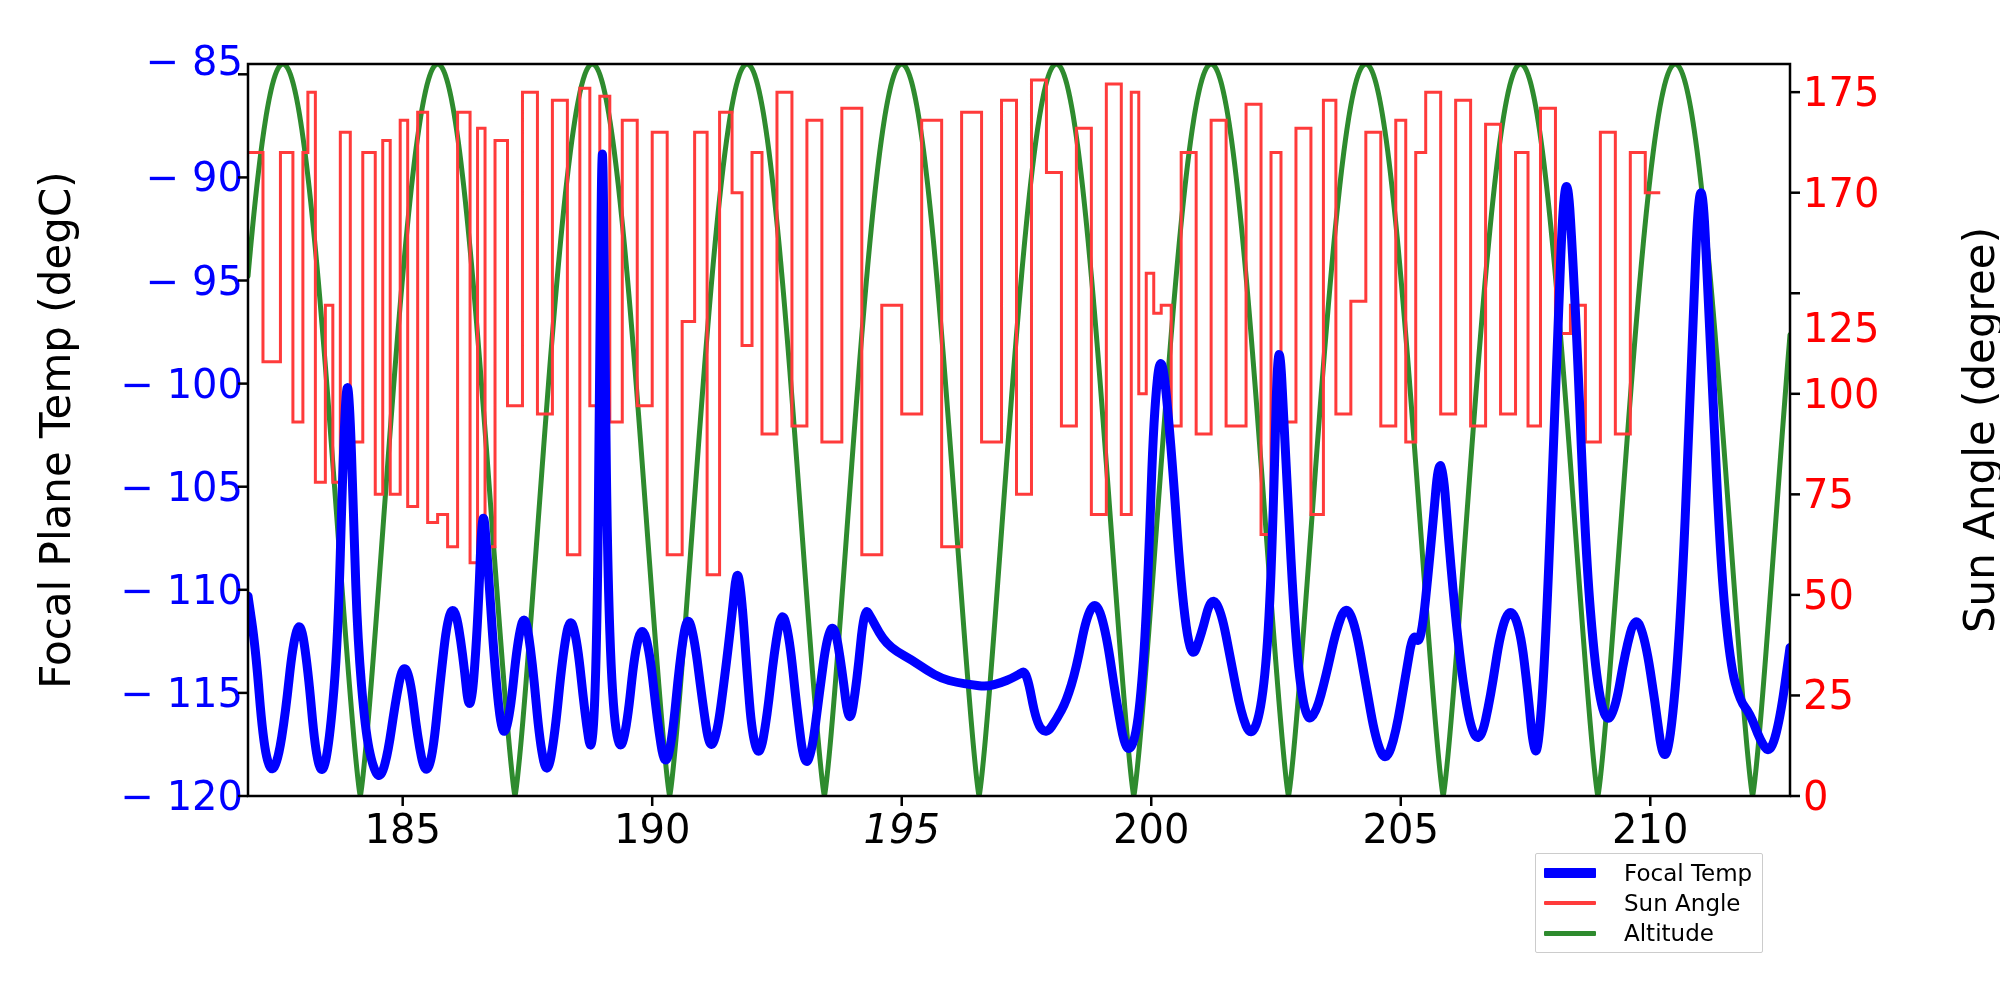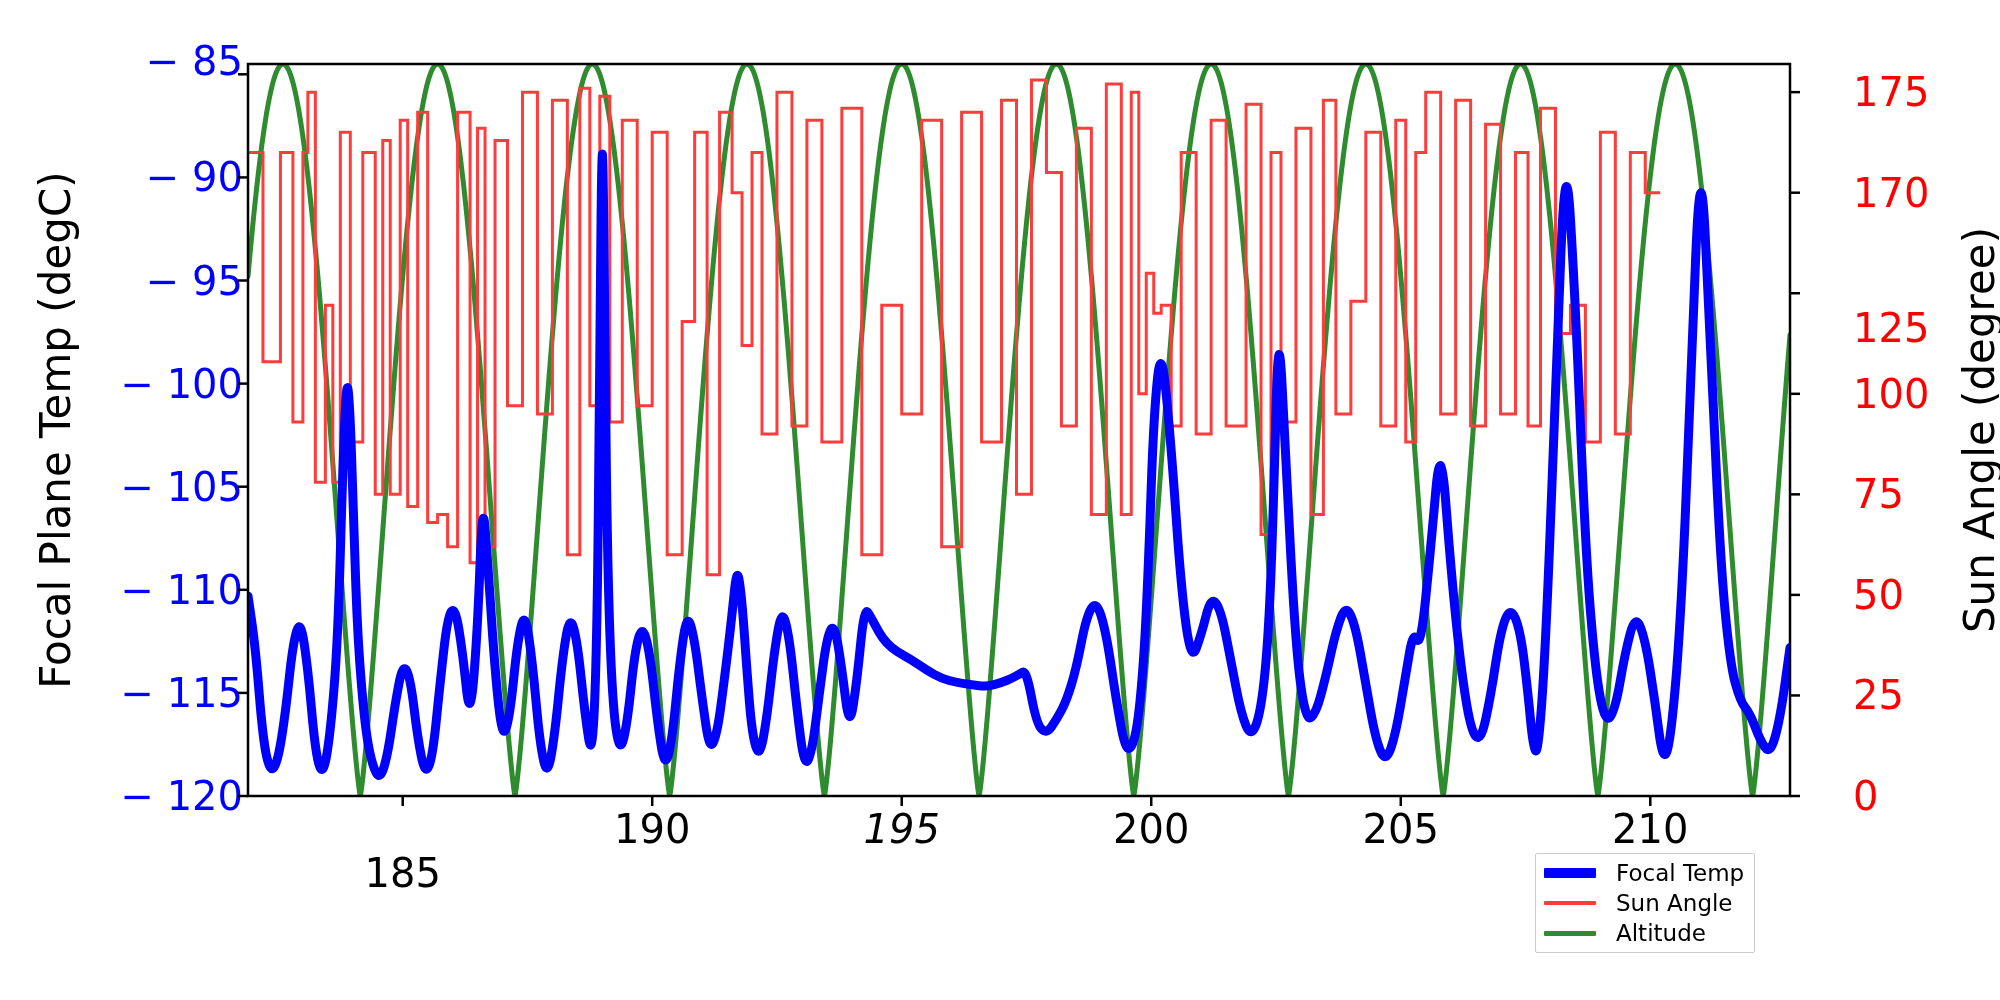--- a/index.html
+++ b/index.html
@@ -67,21 +67,21 @@
     position: absolute;
     right: 1757px;         
     text-align: right;
     font-size: 40px;
     color: #0000ff;
     white-space: nowrap;
     transform: translateY(-50%);
   }
   .ytick-right {
     position: absolute;
-    left: 1853px;
+    left: 1803px;
     text-align: center;
     font-size: 40px;
     color: #ff0000;
     white-space: nowrap;
     transform: translateY(-50%);
   }
   .xtick {
     position: absolute;
     top: 806px;
     font-size: 40px;
@@ -98,21 +98,21 @@
     border: 1px solid #cccccc;
     border-radius: 2px;
     padding: 7px 10px 7px 8px;
     display: flex;
     flex-direction: column;
     gap: 6px;
   }
   .legend-row {
     display: flex;
     align-items: center;
-    gap: 20px;
+    gap: 28px;
     height: 24px;
   }
   .legend-swatch {
     width: 52px;
     flex: 0 0 52px;
     border-radius: 1px;
   }
   .legend-label {
     font-size: 23px;
     color: #000000;
@@ -144,21 +144,21 @@
       <div class="ytick-left" style="top: 692.901px;">− 115</div>
       <div class="ytick-left" style="top: 796px;">− 120</div>
       <div class="ytick-right" style="top: 796px;">0</div>
       <div class="ytick-right" style="top: 695.451px;">25</div>
       <div class="ytick-right" style="top: 594.901px;">50</div>
       <div class="ytick-right" style="top: 494.352px;">75</div>
       <div class="ytick-right" style="top: 393.802px;">100</div>
       <div class="ytick-right" style="top: 293.253px; margin-top: 35px;">125</div>
       <div class="ytick-right" style="top: 192.703px;">170</div>
       <div class="ytick-right" style="top: 92.1538px;">175</div>
-      <div class="xtick" style="left: 402.699px; margin-top: 44px;">185</div>
+      <div class="xtick" style="left: 402.699px;">185</div>
       <div class="xtick" style="left: 652.214px;">190</div>
       <div class="xtick" style="left: 901.728px; font-style: italic;">195</div>
       <div class="xtick" style="left: 1151.24px;">200</div>
       <div class="xtick" style="left: 1400.76px;">205</div>
       <div class="xtick" style="left: 1650.27px;">210</div>
     </div>
 
   <svg id="plot-svg" width="2000" height="1000">
     <defs>
       <clipPath id="plotclip">

